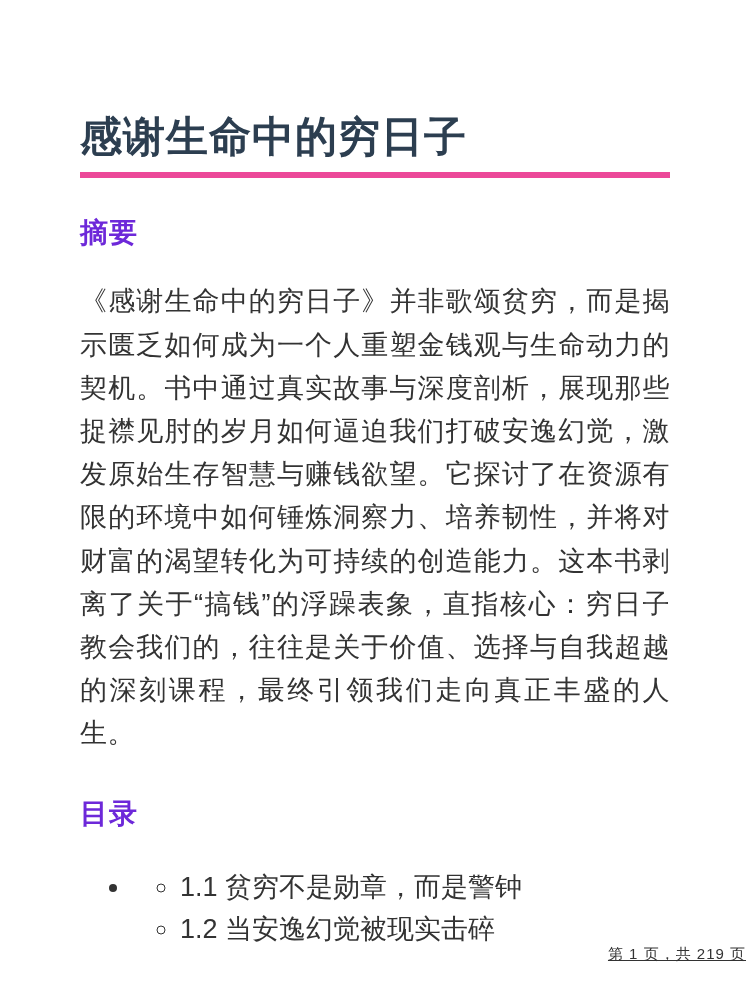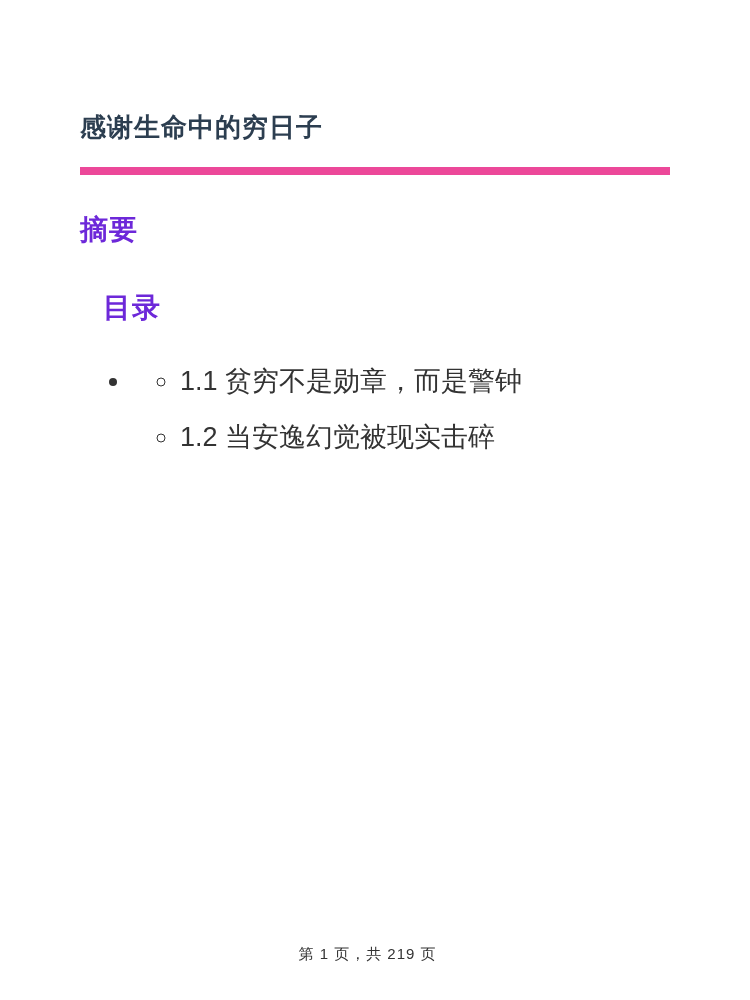--- a/index.html
+++ b/index.html
@@ -14,87 +14,88 @@
   .page {
     width: 750px;
     height: 1000px;
     background: #ffffff;
     position: relative;
   }
   .content {
     padding: 112px 80px 0 80px;
   }
   .doc-title {
-    font-size: 26px;
+    font-size: 42px;
     font-weight: 700;
     color: #2c3e50;
     letter-spacing: 1px;
-    padding-bottom: 24px;
-    border-bottom: 8px solid #ec4899;
+    padding-bottom: 10px;
+    border-bottom: 6px solid #ec4899;
     line-height: 1.2;
   }
   .section-heading {
     font-size: 28px;
     font-weight: 700;
     color: #6d28d9;
     letter-spacing: 1px;
   }
   .abstract-heading { margin-top: 36px; }
   .abstract-body {
     margin-top: 28px;
     font-size: 27px;
     line-height: 1.6;
     color: #333333;
     text-align: justify;
     letter-spacing: 0.5px;
   }
-  .toc-heading { margin-top: 40px; margin-left: 23px; }
+  .toc-heading { margin-top: 40px; }
   .toc-list {
     margin-top: 34px;
     padding-left: 52px;
     list-style: disc;
     color: #333333;
   }
   .toc-list > li {
     font-size: 27px;
     line-height: 1.55;
     color: #333333;
   }
   .toc-sublist {
     margin-top: 24px;
     padding-left: 48px;
     list-style: circle;
   }
   .toc-sublist > li {
     font-size: 27px;
     line-height: 1.55;
-    margin-bottom: 14px;
     color: #333333;
   }
   .page-footer {
     position: absolute;
     left: 0;
-    right: 15px;
+    right: 4px;
     bottom: 36px;
-    text-align: center;
+    text-align: right;
     font-size: 15px;
     color: #333333;
     letter-spacing: 1px;
+    text-decoration: underline;
   }
 </style>
 </head>
 <body>
 
 <div class="page">
   <div class="content">
 
     <h1 class="doc-title">感谢生命中的穷日子</h1>
 
     <h2 class="section-heading abstract-heading">摘要</h2>
 
+    <p class="abstract-body">《感谢生命中的穷日子》并非歌颂贫穷，而是揭示匮乏如何成为一个人重塑金钱观与生命动力的契机。书中通过真实故事与深度剖析，展现那些捉襟见肘的岁月如何逼迫我们打破安逸幻觉，激发原始生存智慧与赚钱欲望。它探讨了在资源有限的环境中如何锤炼洞察力、培养韧性，并将对财富的渴望转化为可持续的创造能力。这本书剥离了关于“搞钱”的浮躁表象，直指核心：穷日子教会我们的，往往是关于价值、选择与自我超越的深刻课程，最终引领我们走向真正丰盛的人生。</p>
 
     <h2 class="section-heading toc-heading">目录</h2>
 
     <ul class="toc-list">
       <li>
         <ul class="toc-sublist">
           <li>
             <span>1.1 贫穷不是勋章，而是警钟</span>
           </li>
           <li>

